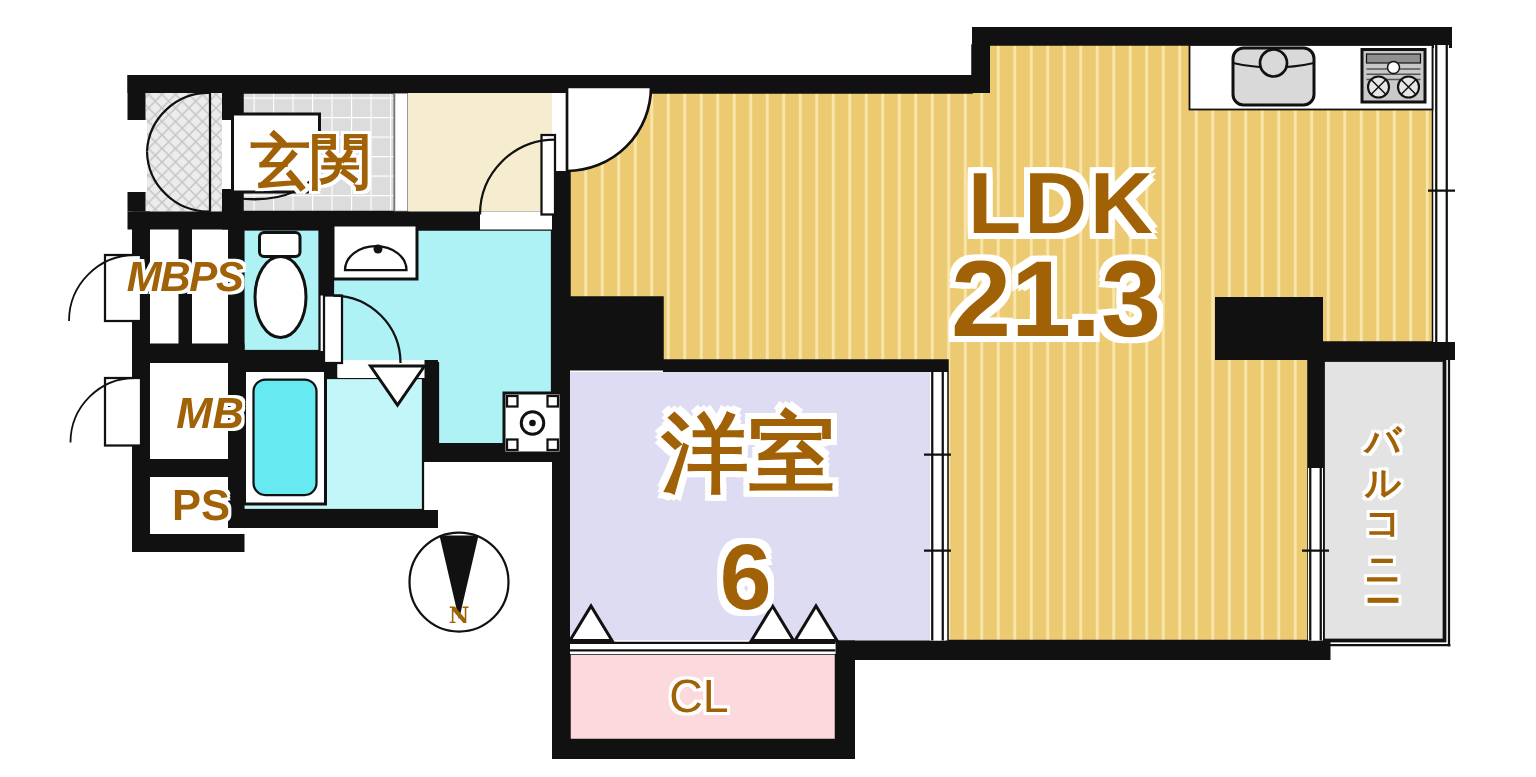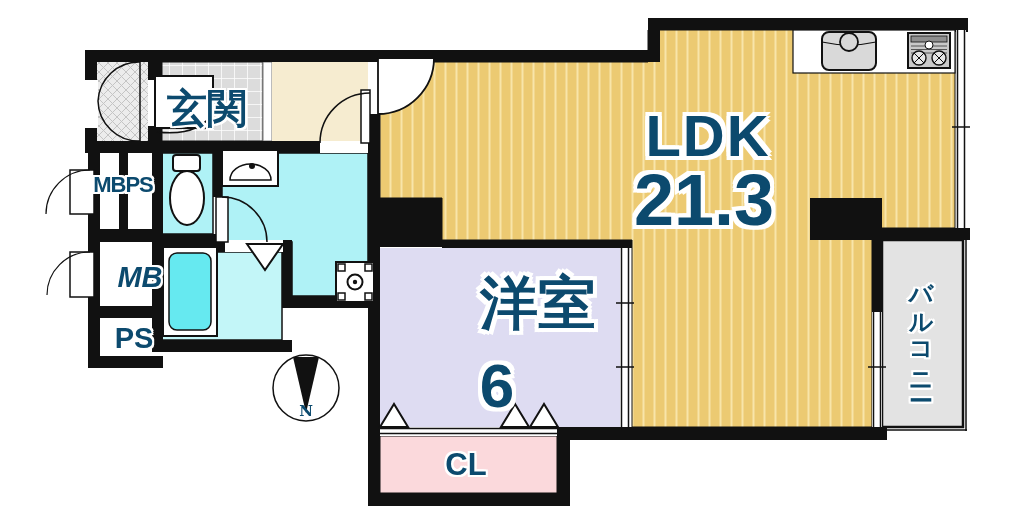--- a/index.html
+++ b/index.html
@@ -3,21 +3,21 @@
 <meta charset="utf-8">
 <style>
   html,body{margin:0;padding:0;background:#ffffff;}
   .canvas{
     position:relative;width:1024px;height:518px;background:#ffffff;overflow:hidden;
     font-family:"Liberation Sans","DejaVu Sans",sans-serif;
   }
   .canvas svg{position:absolute;left:0;top:0;}
   .lbl{
     position:absolute;transform:translate(-50%,-50%);
-    color:#0c4a6e;font-weight:700;white-space:nowrap;line-height:1;
+    color:#a16207;font-weight:700;white-space:nowrap;line-height:1;
     text-shadow:
       -2px -2px 0 #fff, 2px -2px 0 #fff, -2px 2px 0 #fff, 2px 2px 0 #fff,
       0 -2px 0 #fff, 0 2px 0 #fff, -2px 0 0 #fff, 2px 0 0 #fff;
   }
   .lbl-big{
     text-shadow:
       -4px -4px 0 #fff, 4px -4px 0 #fff, -4px 4px 0 #fff, 4px 4px 0 #fff,
       0 -4px 0 #fff, 0 4px 0 #fff, -4px 0 0 #fff, 4px 0 0 #fff,
       -3px -3px 0 #fff, 3px -3px 0 #fff, -3px 3px 0 #fff, 3px 3px 0 #fff;
   }
@@ -191,24 +191,24 @@
     <rect x="169" y="253" width="42" height="77" rx="8" fill="#66e9f0" stroke="#111" stroke-width="1.5"></rect>
   </g>
 
   <g>
     <circle cx="306" cy="388" r="33" fill="#ffffff" stroke="#111" stroke-width="1.5"></circle>
     <polygon points="293,357 319,357 306,413" fill="#111"></polygon>
   </g>
 </svg>
 
 <div class="lbl" style="left:207px;top:108px;font-size:40px;">玄関</div>
-<div class="lbl" style="left:123px;top:185px;font-size:22px;letter-spacing:-1px;">MBPS</div>
+<div class="lbl" style="left:123px;top:185px;font-size:28px;letter-spacing:-1px;font-style:italic;">MBPS</div>
 <div class="lbl" style="left:140px;top:277px;font-size:29px;font-style:italic;">MB</div>
 <div class="lbl" style="left:134px;top:338px;font-size:29px;">PS</div>
 <div class="lbl lbl-big" style="left:708px;top:136px;font-size:58px;letter-spacing:2px;">LDK</div>
 <div class="lbl lbl-big" style="left:704px;top:200px;font-size:72px;">21.3</div>
-<div class="lbl lbl-big" style="left:499px;top:303px;font-size:58px;margin-left:39px;">洋室</div>
+<div class="lbl lbl-big" style="left:499px;top:303px;font-size:58px;">洋室</div>
 <div class="lbl lbl-big" style="left:497px;top:386px;font-size:62px;">6</div>
-<div class="lbl" style="left:466px;top:464px;font-size:31px;font-weight:700;">CL</div>
+<div class="lbl" style="left:466px;top:464px;font-size:31px;font-weight:400;">CL</div>
 <div class="lbl vert" style="left:921px;top:329px;font-size:24px;">バルコニー</div>
 <div class="lbl" style="left:306px;top:411px;font-size:15px;font-family:'DejaVu Serif','Liberation Serif',serif;text-shadow:none;">N</div>
 
 </div>
 
 </body></html>

